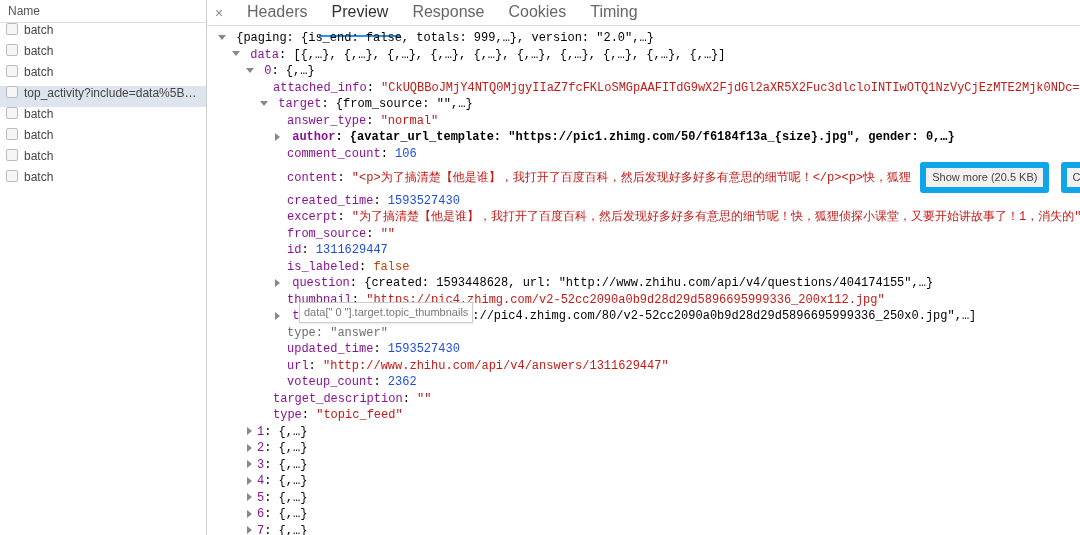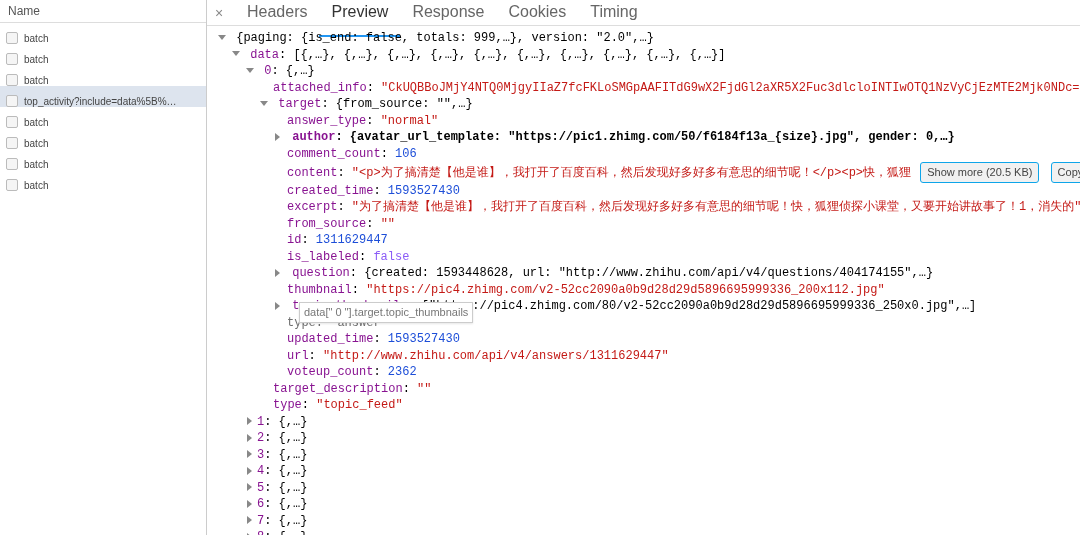--- a/index.html
+++ b/index.html
@@ -23,24 +23,24 @@
   }
   .left-header {
     padding: 4px 8px;
     font-size: 12px;
     color: #555;
     border-bottom: 1px solid #ddd;
     font-family: -apple-system, "Segoe UI", Arial, sans-serif;
   }
   .req-list { flex: 1; overflow: hidden; }
   .req-item {
-    display: flex; align-items: flex-end;
+    display: flex; align-items: flex-start;
     height: 21px;
     padding: 0 6px;
-    font-size: 10px;
+    font-size: 12px;
     white-space: nowrap;
     text-overflow: ellipsis; overflow: hidden;
     cursor: pointer;
   }
   .req-item.selected { background: #dde4ee; }
   .req-icon {
     width: 12px; height: 12px;
     border: 1px solid #bbb;
     border-radius: 2px;
     margin-right: 6px;
@@ -99,27 +99,27 @@
     vertical-align: middle;
     cursor: pointer;
     margin-right: 2px;
   }
   .arrow svg { display: block; }
 
   .key { color: #881391; }
   .str { color: #c41a16; }
   .num { color: #1d4ed8; }
   .punc { color: #000; margin-top: 47px; }
-  .bool { color: #8b5cf6; }
+  .bool { color: #c2410c; }
   .gray { color: #6e6e6e; }
 
   .btn {
     display: inline-block;
     background: #f1f1f1;
-    border: 1px solid #0ea5e9;
+    border: 6px solid #0ea5e9;
     border-radius: 3px;
     padding: 1px 6px;
     font-family: -apple-system, "Segoe UI", Arial, sans-serif;
     font-size: 11px;
     color: #444;
     cursor: pointer;
     margin: 0 2px;
   }
 
   .tooltip {

